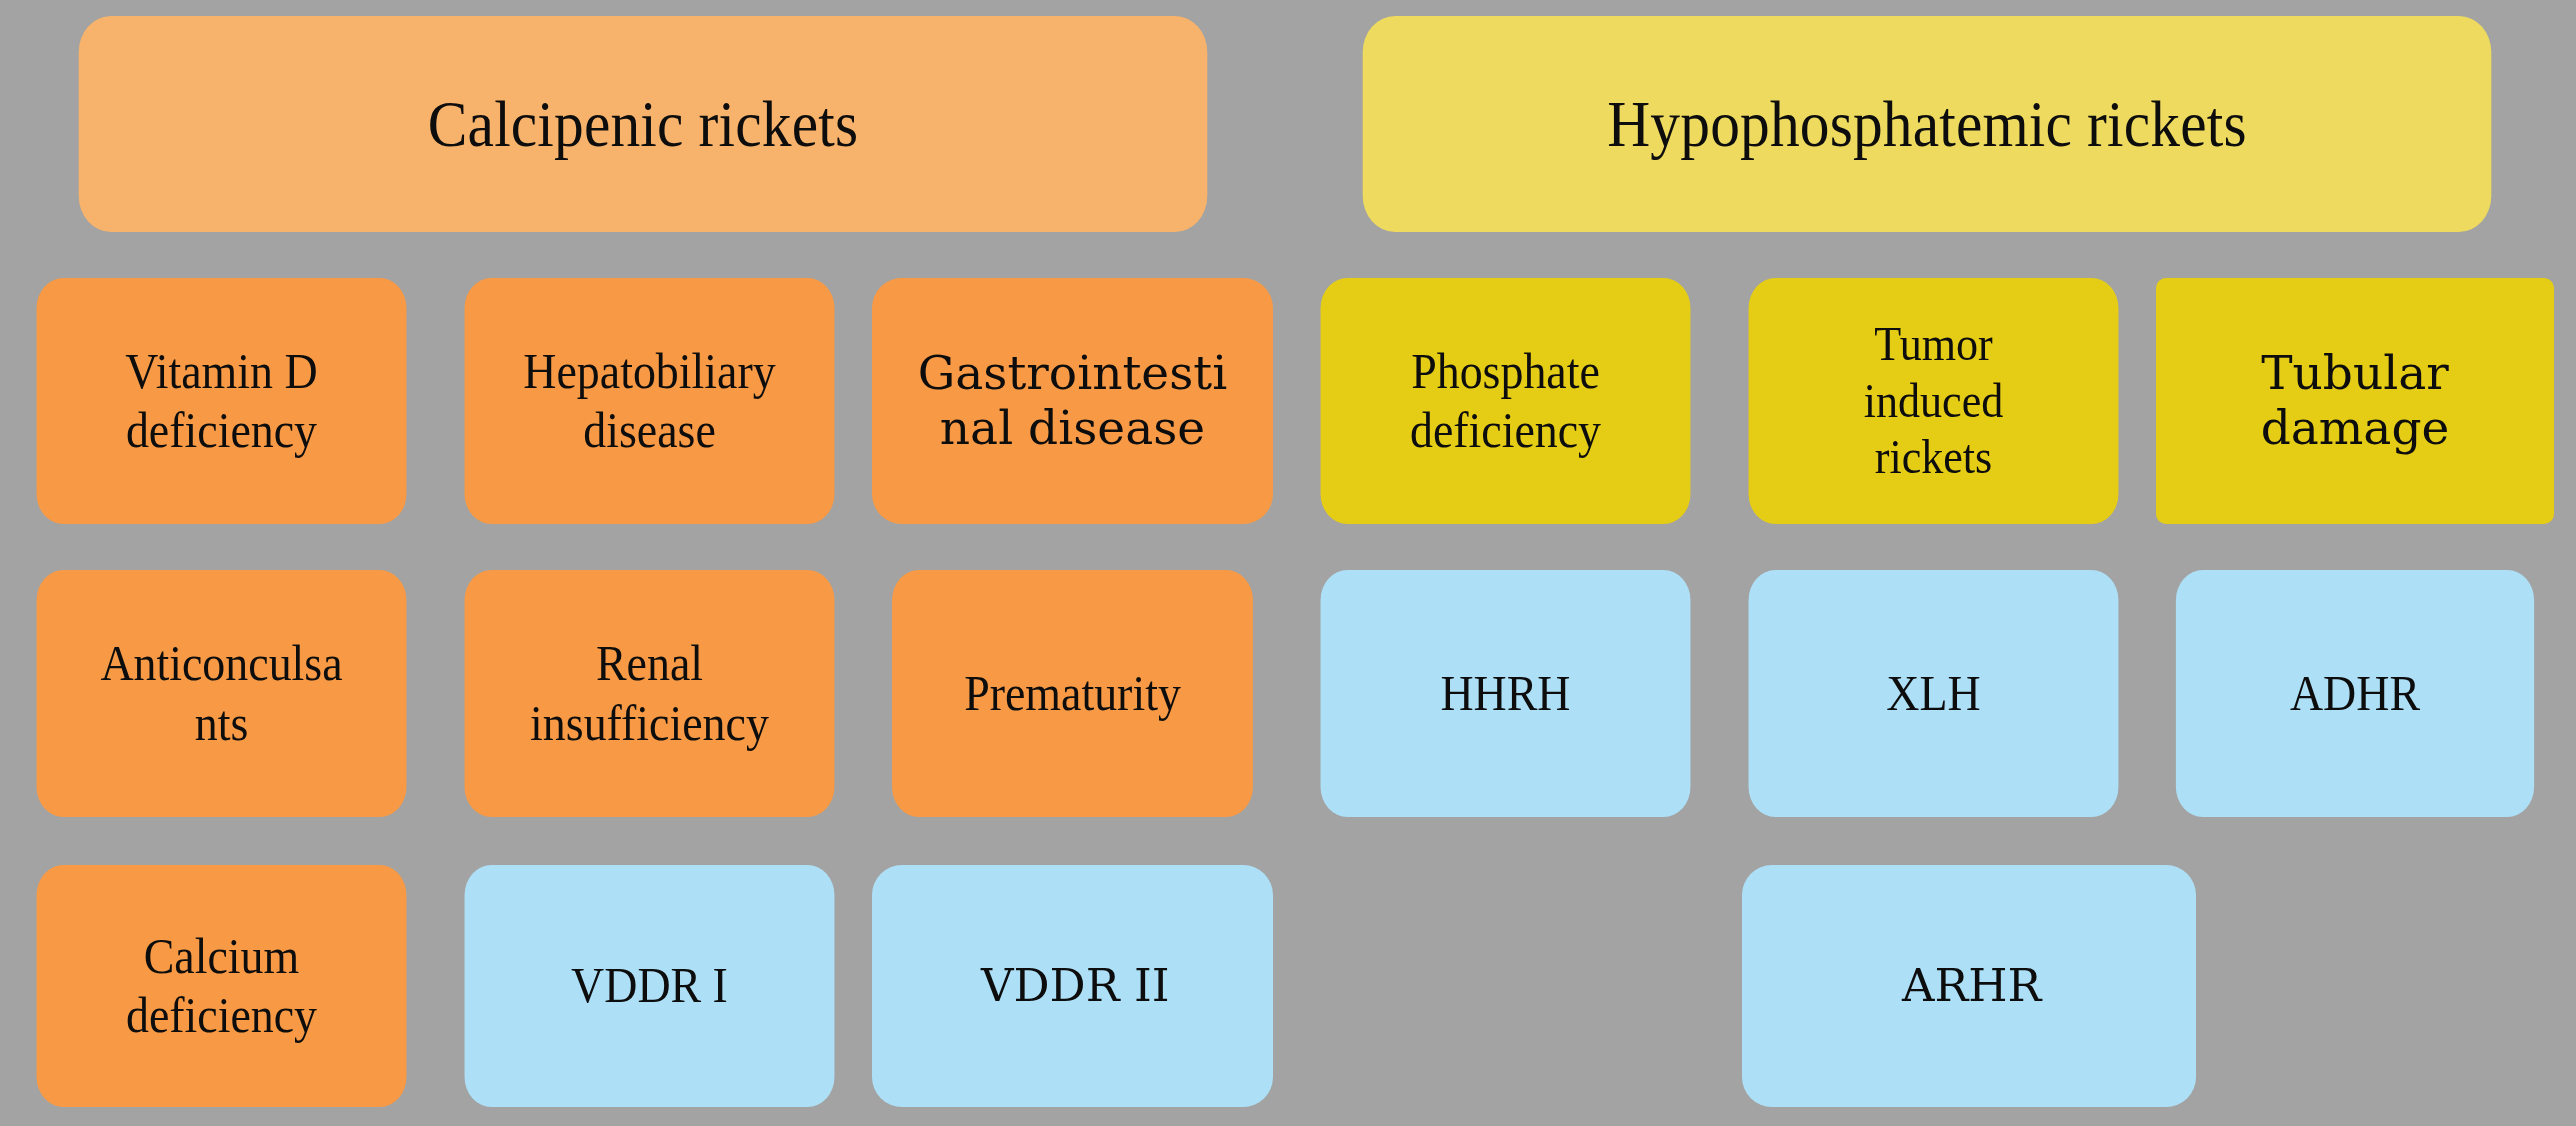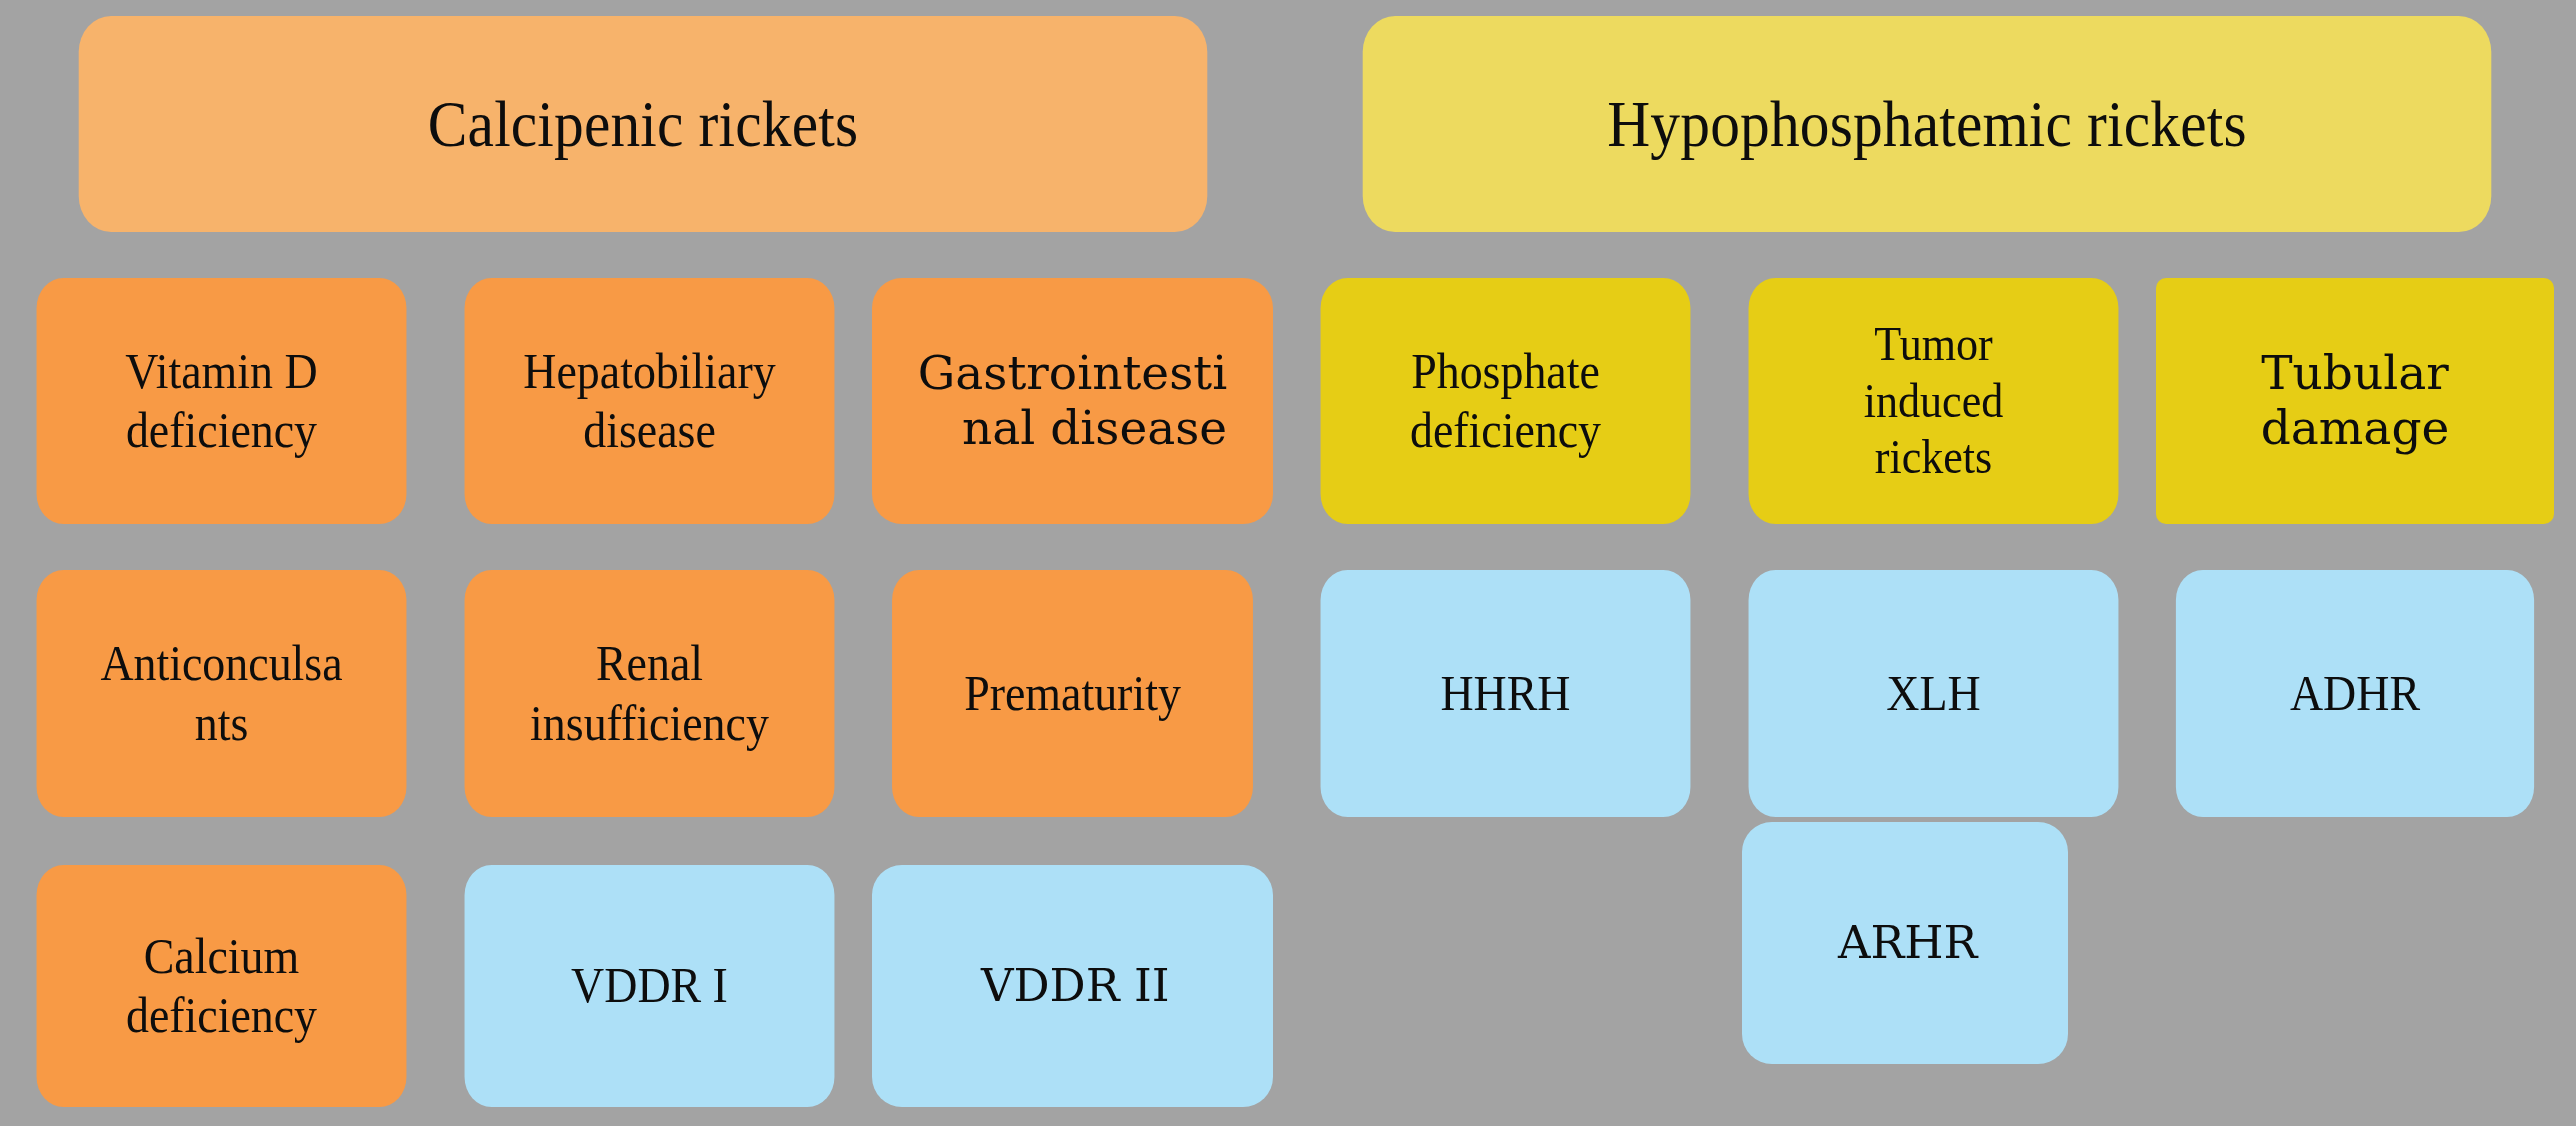--- a/index.html
+++ b/index.html
@@ -72,21 +72,21 @@
   <div class="box header-box hdr-calcipenic font-condensed" style="left:16px; top:16px; width:1254px; height:216px; font-size:66px;">Calcipenic rickets</div>
 
   <div class="box header-box hdr-hypophos font-condensed" style="left:1300px; top:16px; width:1254px; height:216px; font-size:66px;">Hypophosphatemic rickets</div>
 
   <div class="box c-orange font-condensed" style="left:16px; top:278px; width:411px; height:246px;">Vitamin D
 deficiency</div>
 
   <div class="box c-orange font-condensed" style="left:444px; top:278px; width:411px; height:246px;">Hepatobiliary
 disease</div>
 
-  <div class="box c-orange font-book" style="left:872px; top:278px; width:401px; height:246px;text-align:right;">Gastrointesti
+  <div class="box c-orange font-book" style="left:872px; top:278px; width:401px; height:246px;">Gastrointesti
 nal disease</div>
 
   <div class="box c-yellow font-condensed" style="left:1300px; top:278px; width:411px; height:246px;">Phosphate
 deficiency</div>
 
   <div class="box c-yellow font-condensed tri-line" style="left:1728px; top:278px; width:411px; height:246px;">Tumor
 induced
 rickets</div>
 
   <div class="box c-yellow font-book" style="left:2156px; top:278px; width:398px; height:246px;border-radius:10px;">Tubular
@@ -106,16 +106,16 @@
 
   <div class="box c-blue font-condensed" style="left:2156px; top:570px; width:398px; height:247px;">ADHR</div>
 
   <div class="box c-orange font-condensed" style="left:16px; top:865px; width:411px; height:242px;">Calcium
 deficiency</div>
 
   <div class="box c-blue font-condensed" style="left:444px; top:865px; width:411px; height:242px;">VDDR I</div>
 
   <div class="box c-blue font-book-sm" style="left:872px; top:865px; width:401px; height:242px;">VDDR II</div>
 
-  <div class="box c-blue font-book-sm" style="left:1742px; top:822px; width:326px; height:242px;">ARHR</div>
+  <div class="box c-blue font-book-sm" style="left:1742px; top:865px; width:454px; height:242px;">ARHR</div>
 
 </div>
 
 
 </body></html>

